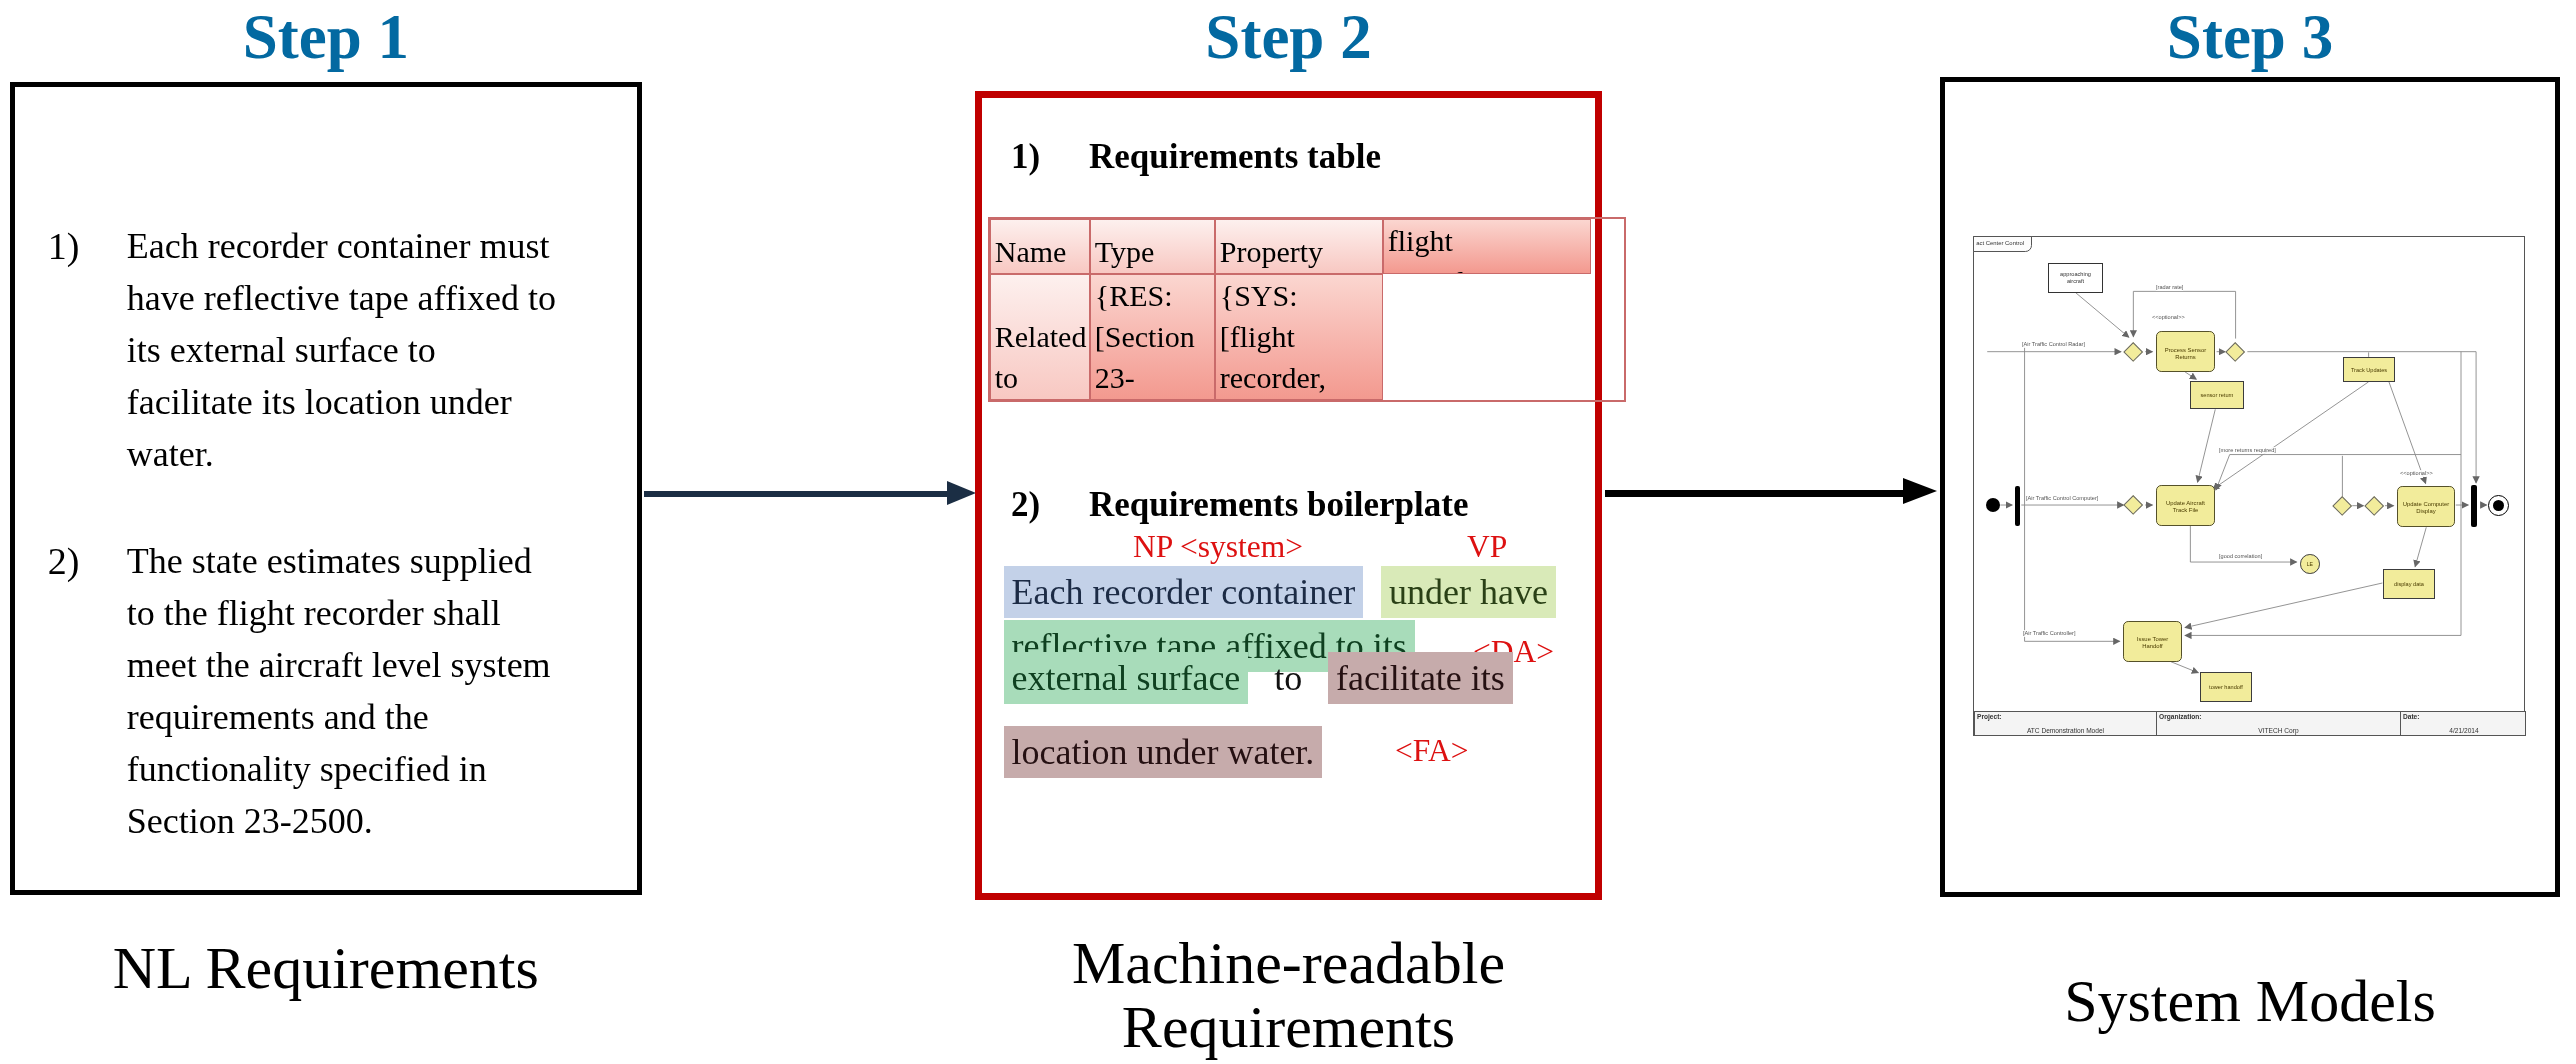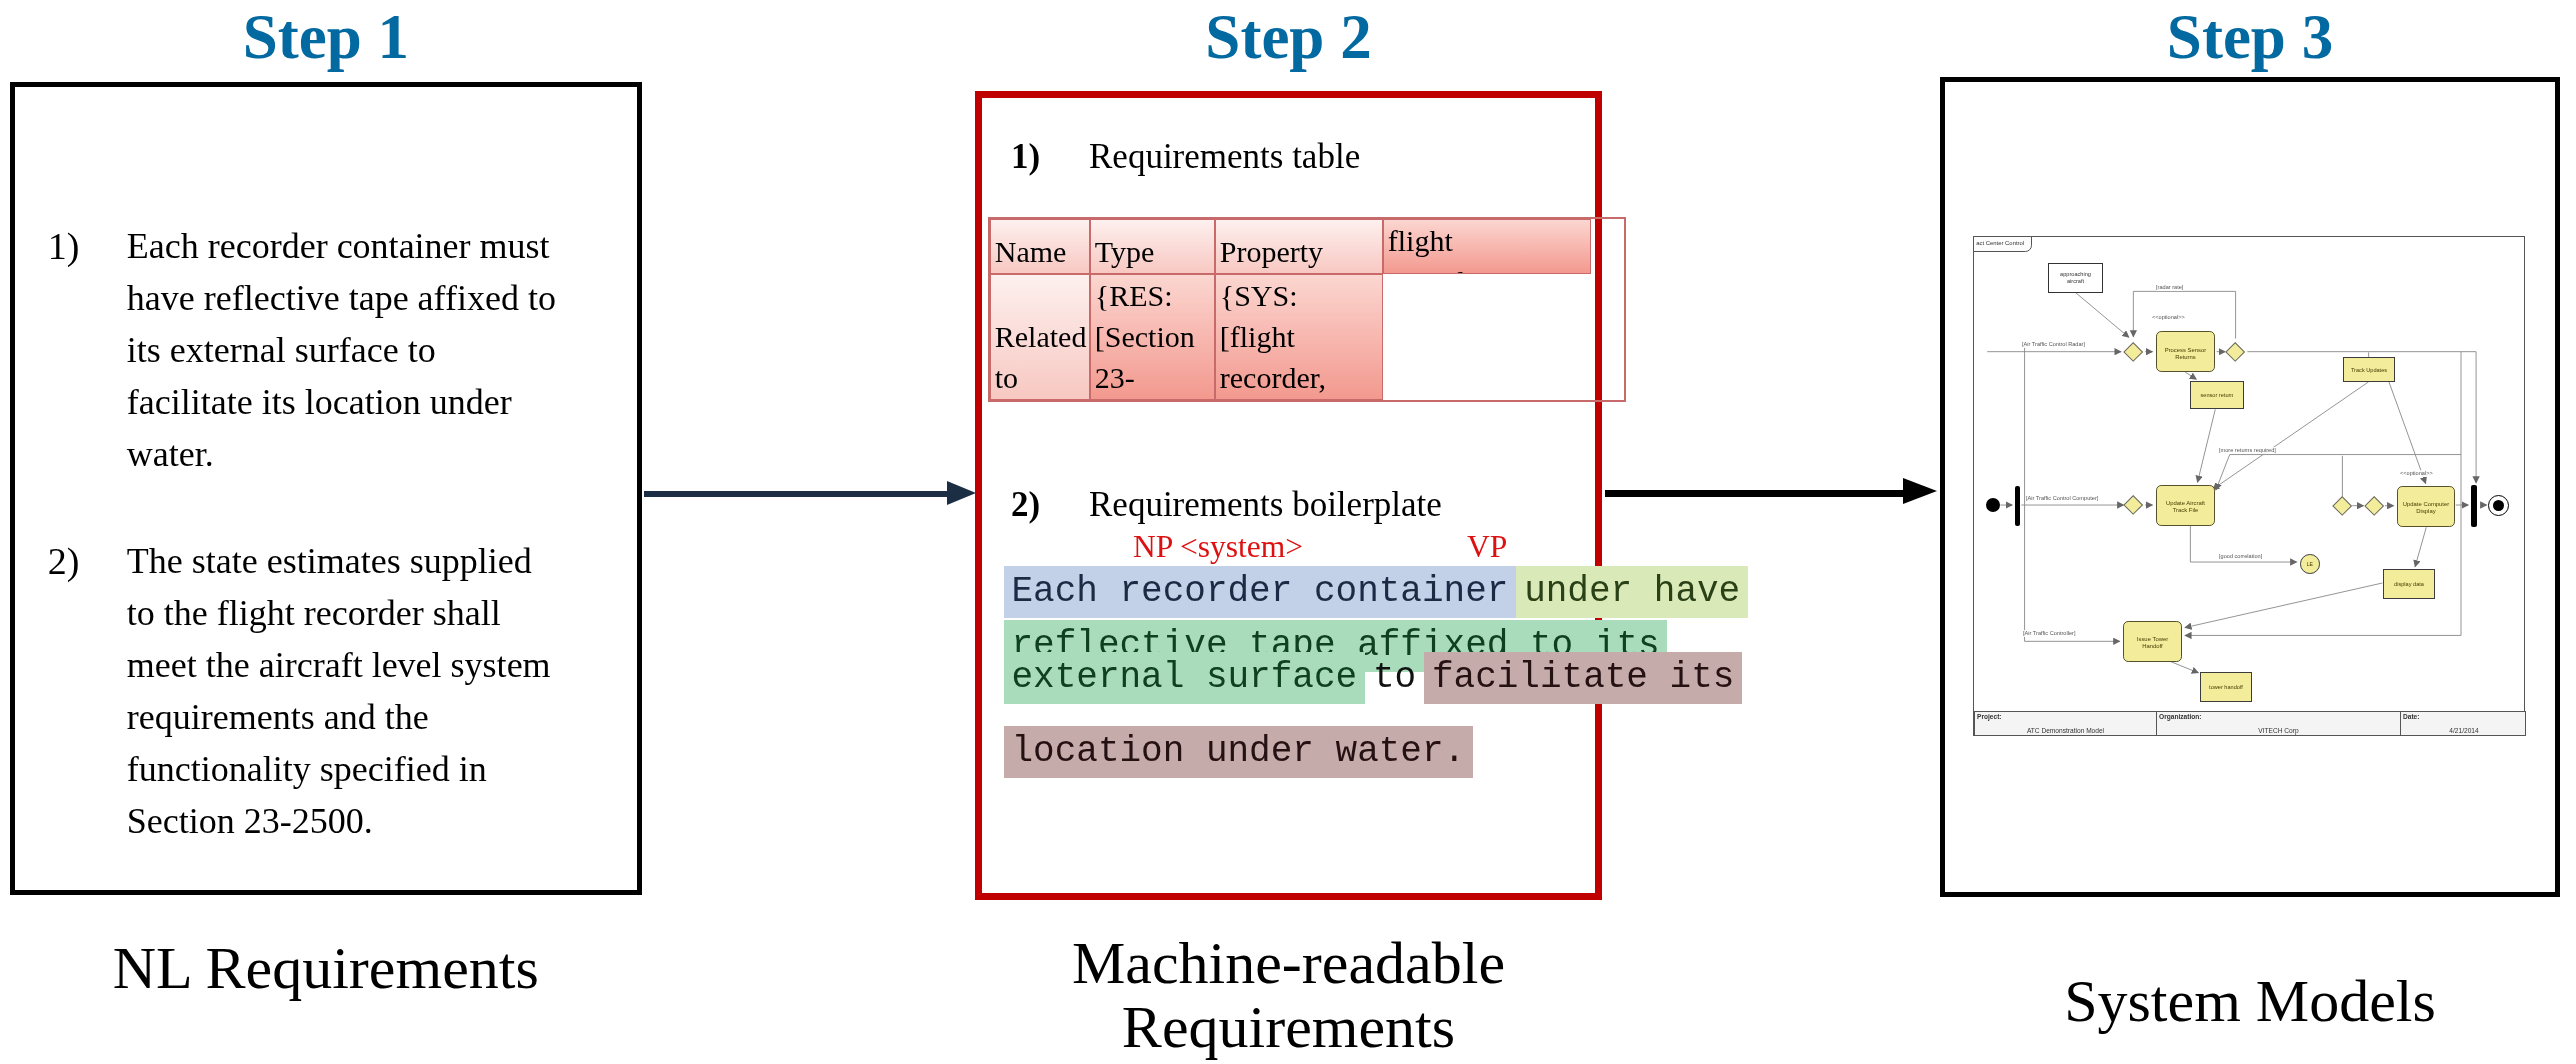--- a/index.html
+++ b/index.html
@@ -10,29 +10,29 @@
   .bigbox{position:absolute;background:#fff;border:5.9px solid #000;box-sizing:border-box;}
   .redbox{position:absolute;background:#fff;border:7.2px solid #c00000;box-sizing:border-box;}
   
   .nl-item-num{position:absolute;font-size:38px;line-height:52px;}
   .nl-item-text{position:absolute;font-size:36px;line-height:52px;white-space:pre-line;}
   
   .arrow-shaft{position:absolute;}
   .arrow-head{position:absolute;width:0;height:0;}
   
   .h2num{position:absolute;font-size:35px;font-weight:bold;}
-  .h2label{position:absolute;font-size:35px;font-weight:normal;}
+  .h2label{position:absolute;font-size:35px;font-weight:bold;}
   .req-table{position:absolute;display:grid;grid-template-columns:100px 125px 168px 208px;
              grid-template-rows:55px 126px;border:2px solid #c96a6a;box-sizing:border-box;}
   .req-cell{border:1.3px solid #c96a6a;box-sizing:border-box;font-size:30px;line-height:41px;
             padding:0 3.9px;overflow:hidden;color:#000;}
   .req-head{background:linear-gradient(#fdf0ee,#f8c8c2);display:flex;align-items:flex-end;padding-bottom:1.3px;}
   .req-data{background:linear-gradient(#fbd6d0,#f3998f);white-space:pre-wrap;}
   .ann{position:absolute;font-size:31.5px;color:#dd1111;}
-  .bp-line{position:absolute;display:flex;gap:0;align-items:stretch;font-size:36px;line-height:42px;font-family:Liberation Mono, monospace;}
+  .bp-line{position:absolute;display:flex;gap:18px;align-items:stretch;font-size:36px;line-height:42px;}
   .bp-span{padding:5.2px 7.9px;white-space:nowrap;}
   
   .dg-frame{position:absolute;border:1.3px solid #555;box-sizing:border-box;background:#fff;}
   .dg-tab{position:absolute;left:-1.3px;top:-1.3px;height:14.4px;padding:0 6.6px 0 2.6px;border:1.3px solid #555;
           border-bottom-right-radius:6.6px;background:#fcfcfc;font-family:"Liberation Sans",sans-serif;
           font-size:5.9px;line-height:13px;color:#333;white-space:nowrap;}
   .dg-label{position:absolute;font-family:"Liberation Sans",sans-serif;font-size:5.6px;color:#555;
             white-space:nowrap;background:rgba(255,255,255,.85);line-height:7.2px;}
   .dg-act{position:absolute;background:#f2ec9b;border:1px solid #55512a;border-radius:5.2px;
           box-sizing:border-box;font-family:"Liberation Sans",sans-serif;font-size:5.9px;line-height:7.2px;

